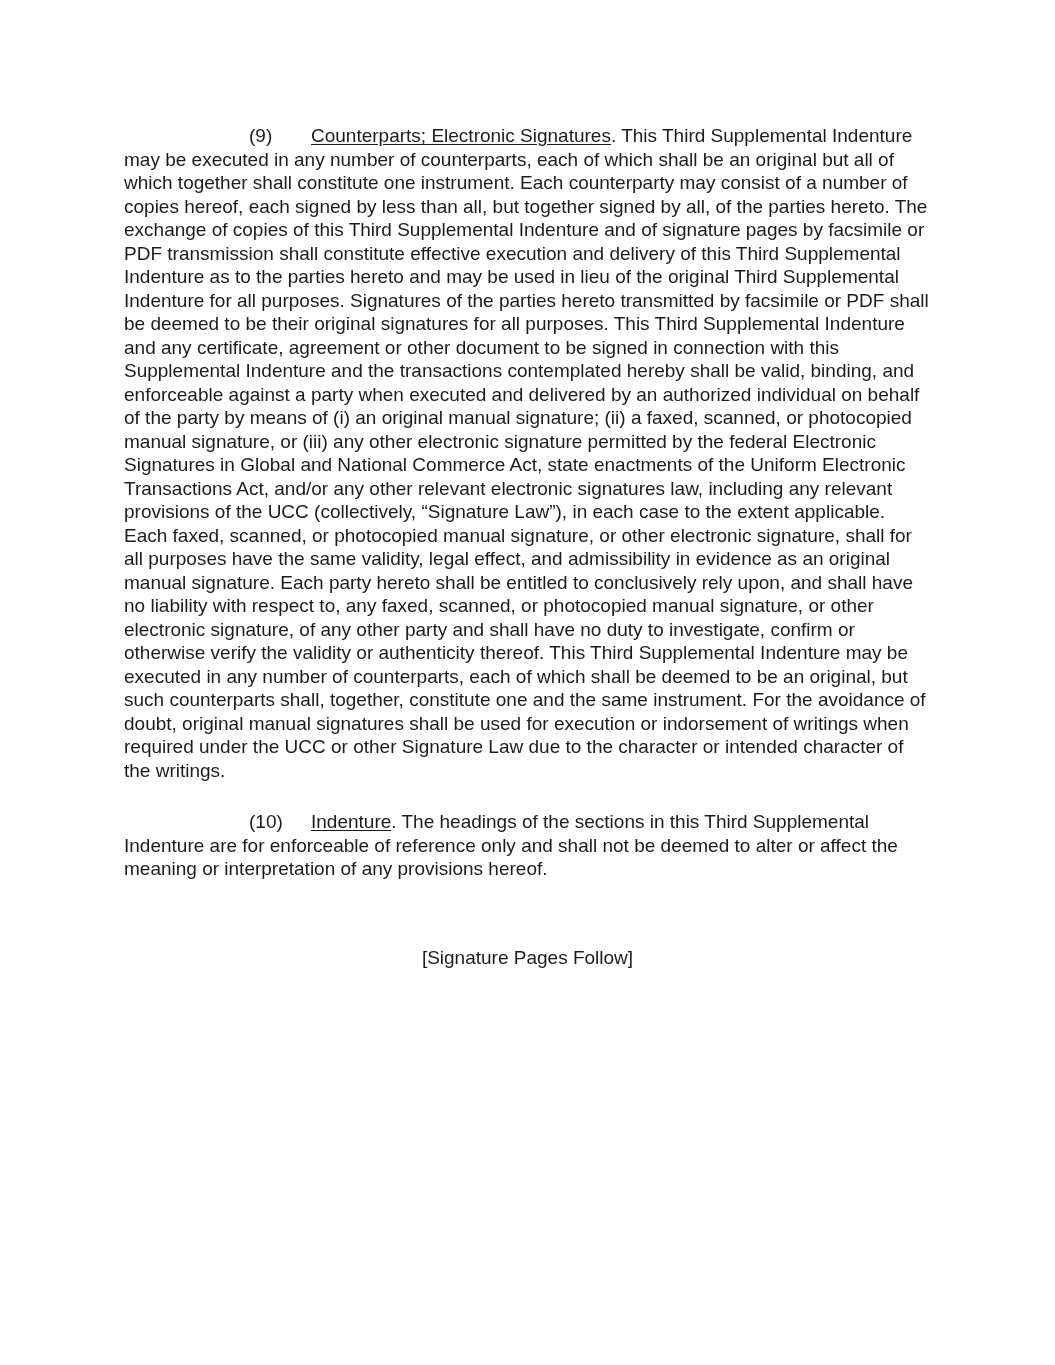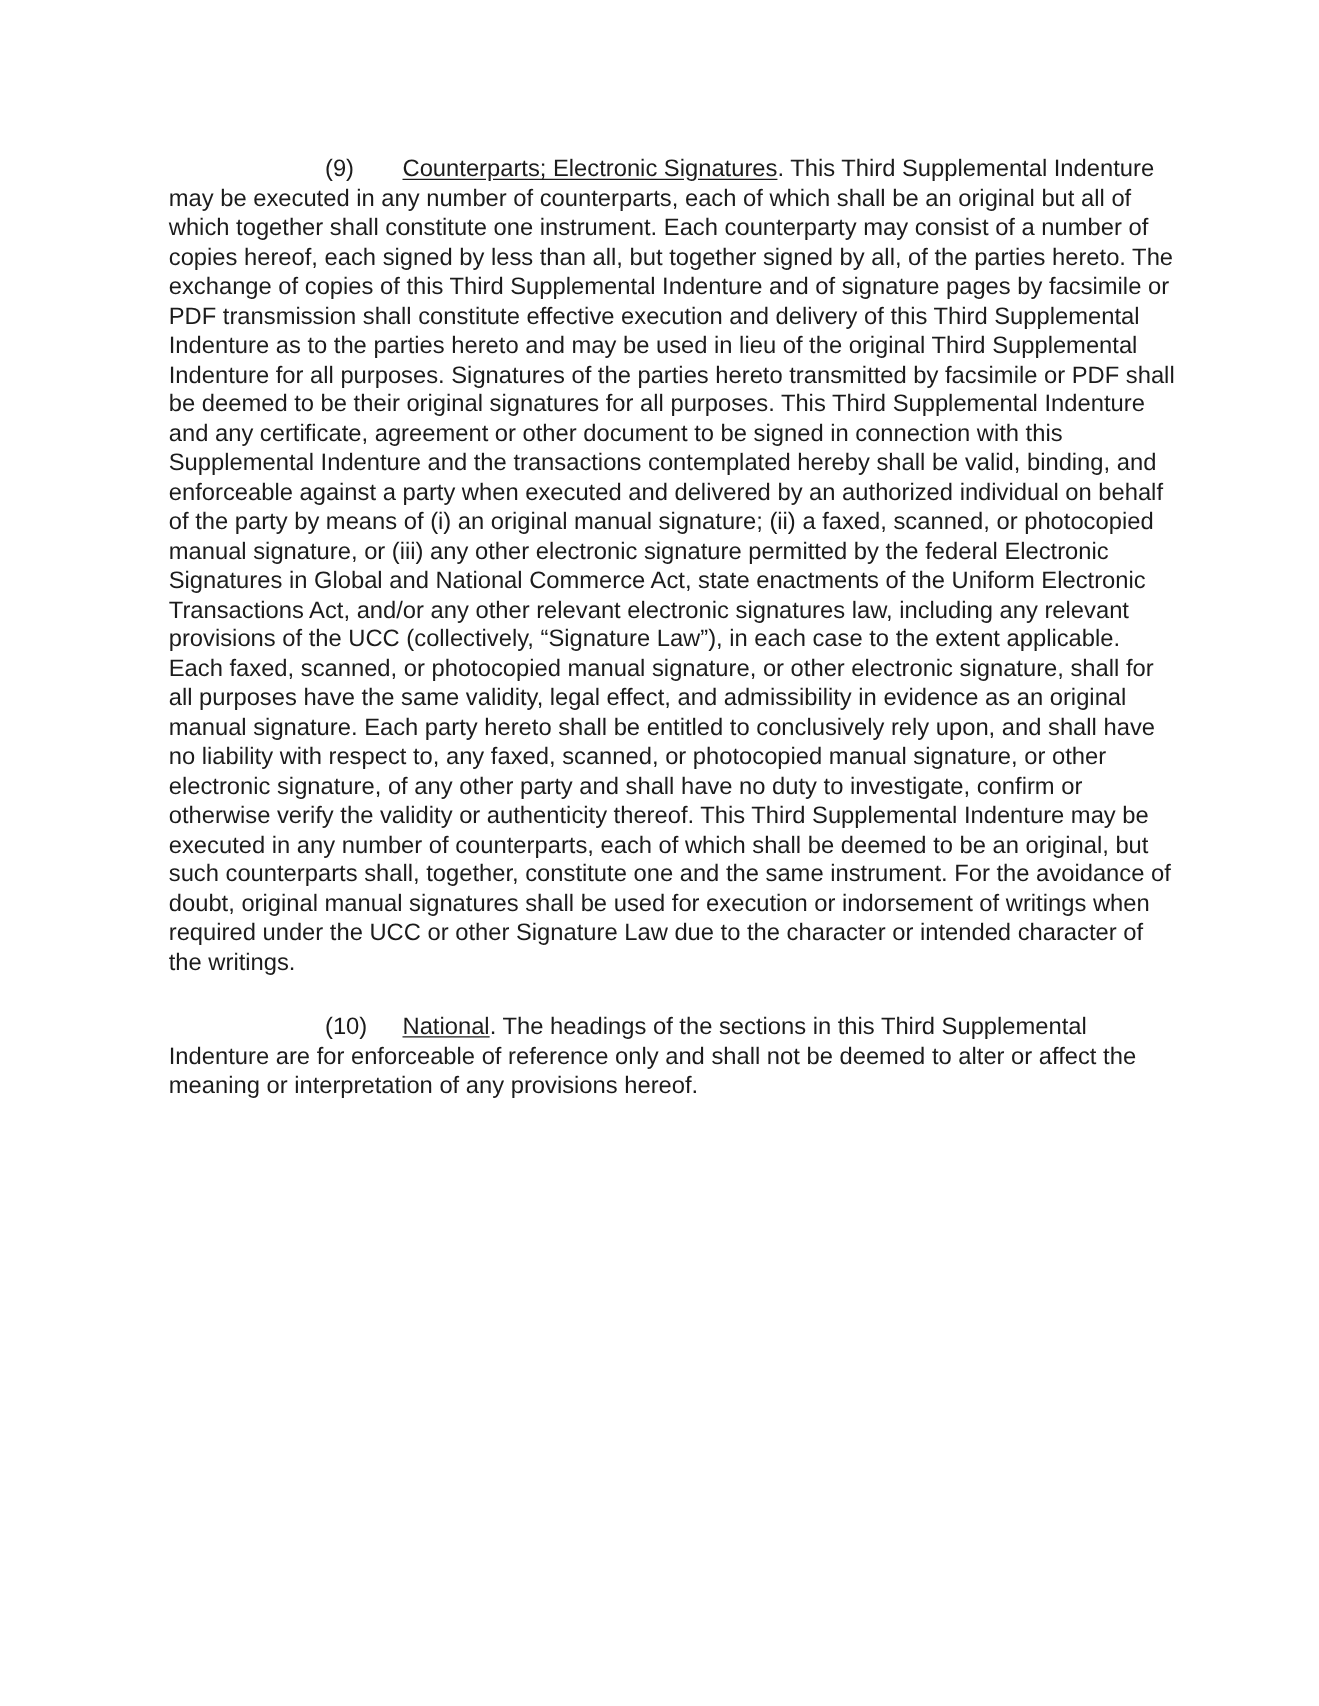--- a/index.html
+++ b/index.html
@@ -12,21 +12,21 @@
   }
   .page {
     position: relative;
     width: 1055px;
     height: 1365px;
     background: #ffffff;
     overflow: hidden;
   }
   .content {
     position: absolute;
-    left: 135px;
+    left: 124px;
     top: 124px;
     width: 807px;
   }
   p.para {
     margin: 0;
     font-size: 19px;
     line-height: 23.5px;
     text-align: left;
     text-indent: 125px;
     letter-spacing: 0;
@@ -51,17 +51,18 @@
   }
 </style>
 </head>
 <body>
 
 <div class="page">
   <div class="content">
 
     <p class="para"><span class="pnum">(9)</span><span class="pheading">Counterparts; Electronic Signatures</span><span>. This Third Supplemental Indenture may be executed in any number of counterparts, each of which shall be an original but all of which together shall constitute one instrument. Each counterparty may consist of a number of copies hereof, each signed by less than all, but together signed by all, of the parties hereto. The exchange of copies of this Third Supplemental Indenture and of signature pages by facsimile or PDF transmission shall constitute effective execution and delivery of this Third Supplemental Indenture as to the parties hereto and may be used in lieu of the original Third Supplemental Indenture for all purposes. Signatures of the parties hereto transmitted by facsimile or PDF shall be deemed to be their original signatures for all purposes. This Third Supplemental Indenture and any certificate, agreement or other document to be signed in connection with this Supplemental Indenture and the transactions contemplated hereby shall be valid, binding, and enforceable against a party when executed and delivered by an authorized individual on behalf of the party by means of (i) an original manual signature; (ii) a faxed, scanned, or photocopied manual signature, or (iii) any other electronic signature permitted by the federal Electronic Signatures in Global and National Commerce Act, state enactments of the Uniform Electronic Transactions Act, and/or any other relevant electronic signatures law, including any relevant provisions of the UCC (collectively, “Signature Law”), in each case to the extent applicable. Each faxed, scanned, or photocopied manual signature, or other electronic signature, shall for all purposes have the same validity, legal effect, and admissibility in evidence as an original manual signature. Each party hereto shall be entitled to conclusively rely upon, and shall have no liability with respect to, any faxed, scanned, or photocopied manual signature, or other electronic signature, of any other party and shall have no duty to investigate, confirm or otherwise verify the validity or authenticity thereof. This Third Supplemental Indenture may be executed in any number of counterparts, each of which shall be deemed to be an original, but such counterparts shall, together, constitute one and the same instrument. For the avoidance of doubt, original manual signatures shall be used for execution or indorsement of writings when required under the UCC or other Signature Law due to the character or intended character of the writings.</span></p>
 
-    <p class="para"><span class="pnum">(10)</span><span class="pheading">National</span><span>. The headings of the sections in this Third Supplemental Indenture are for enforceable of reference only and shall not be deemed to alter or affect the meaning or interpretation of any provisions hereof.</span></p>
+    <p class="para"><span class="pnum">(10)</span><span class="pheading">Indenture</span><span>. The headings of the sections in this Third Supplemental Indenture are for enforceable of reference only and shall not be deemed to alter or affect the meaning or interpretation of any provisions hereof.</span></p>
 
+    <p class="sig-note">[Signature Pages Follow]</p>
 
   </div>
 </div>
 
 </body></html>

